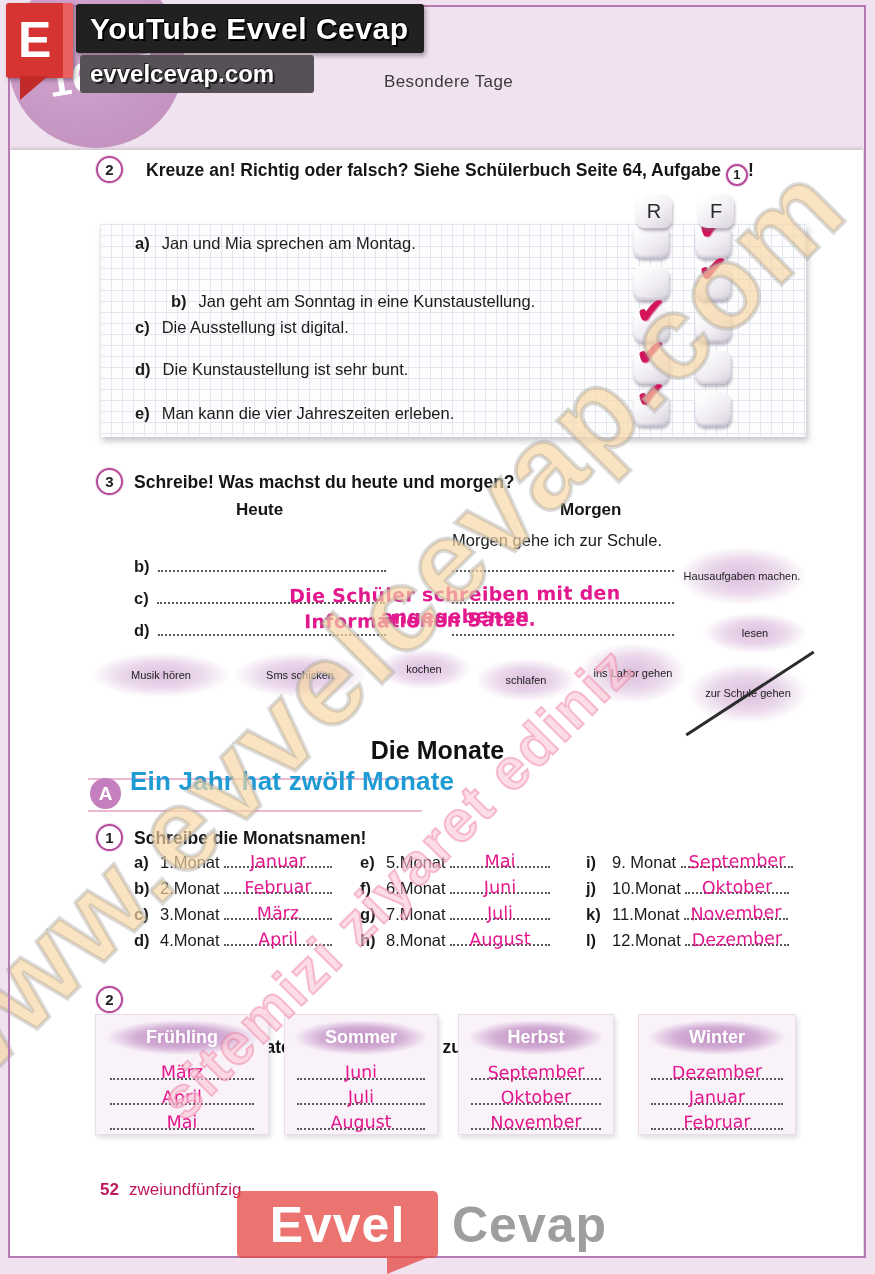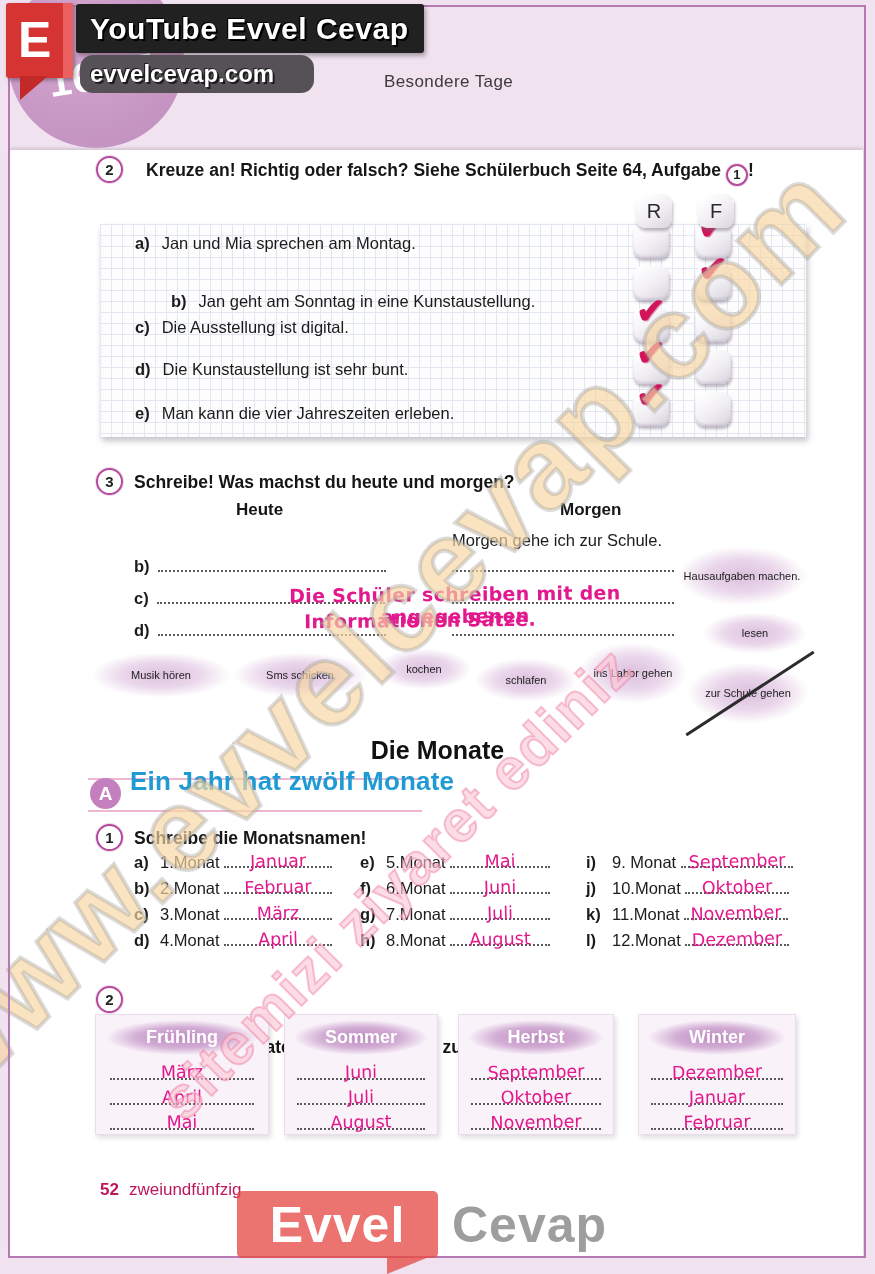--- a/index.html
+++ b/index.html
@@ -11,21 +11,21 @@
 
   
   .page-circle { position:absolute; left:8px; top:-28px; width:176px; height:176px; border-radius:50%; background:radial-gradient(circle at 40% 35%, #d5a8d1, #c392bf 80%); z-index:5; }
   .page-badge { position:absolute; left:48px; top:52px; z-index:6; color:#fff; font-size:41px; font-weight:bold; transform:rotate(-9deg); letter-spacing:1px; }
   .chapter-title { position:absolute; left:384px; top:72px; font-size:17px; color:#3d3b3e; letter-spacing:.4px; z-index:10; }
   .logo-e { position:absolute; left:6px; top:3px; width:67px; height:75px; background:#d63333; border-radius:3px; z-index:65; box-shadow:2px 2px 4px rgba(0,0,0,.35); }
   .logo-e .stripe { position:absolute; right:0; top:0; width:10px; height:100%; background:#ef6a6a; opacity:.8; }
   .logo-e .letter { position:absolute; left:12px; top:8px; color:#fff; font-size:50px; font-weight:bold; }
   .logo-e .tail { position:absolute; left:14px; bottom:-22px; width:0; height:0; border-top:24px solid #c22a2a; border-right:28px solid transparent; }
   .bar-channel { position:absolute; left:76px; top:4px; width:348px; height:49px; background:#212121; border-radius:3px; z-index:60; color:#fff; font-size:30px; font-weight:bold; line-height:49px; padding-left:14px; letter-spacing:.5px; text-shadow:2px 2px 0 #000,-1px -1px 0 #000; box-shadow:2px 3px 4px rgba(0,0,0,.3); }
-  .bar-site { position:absolute; left:80px; top:55px; width:234px; height:38px; background:#565156; border-radius:13px; z-index:60; color:#fff; font-size:24px; font-weight:bold; line-height:38px; padding-left:10px; text-shadow:2px 2px 0 #1c1c1c,-1px -1px 0 #1c1c1c; }
+  .bar-site { position:absolute; left:80px; top:55px; width:234px; height:38px; background:#565156; border-radius:3px; z-index:60; color:#fff; font-size:24px; font-weight:bold; line-height:38px; padding-left:10px; text-shadow:2px 2px 0 #1c1c1c,-1px -1px 0 #1c1c1c; }
 
   
   .numcircle { display:inline-flex; align-items:center; justify-content:center; width:27px; height:27px; border:2px solid #b5499c; border-radius:50%; background:#fff; font-size:15px; font-weight:bold; color:#222; box-shadow:0 0 0 1px rgba(181,73,156,.2); }
   .numcircle.small { width:22px; height:22px; font-size:13px; vertical-align:-3px; }
   .ex-title { font-size:17.5px; font-weight:bold; color:#161616; white-space:nowrap; }
   .hand { font-family:"DejaVu Sans", sans-serif; color:#e2188c; }
   .dotline { position:relative; display:inline-block; border-bottom:2px dotted #5a5a5a; }
   .dotline .ans { position:absolute; left:50%; bottom:-5px; transform:translateX(-50%) rotate(-1.5deg); white-space:nowrap; font-size:17.5px; }
 
   

